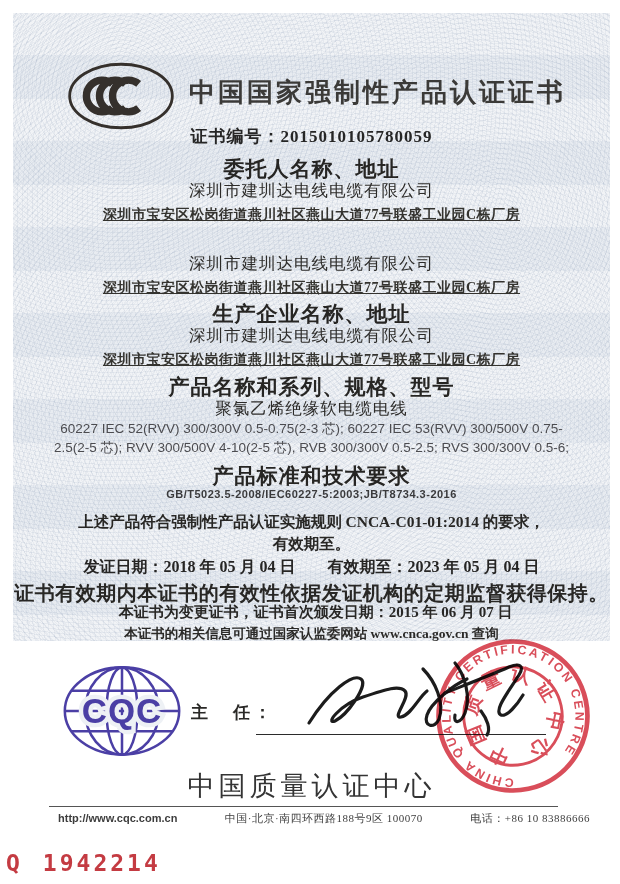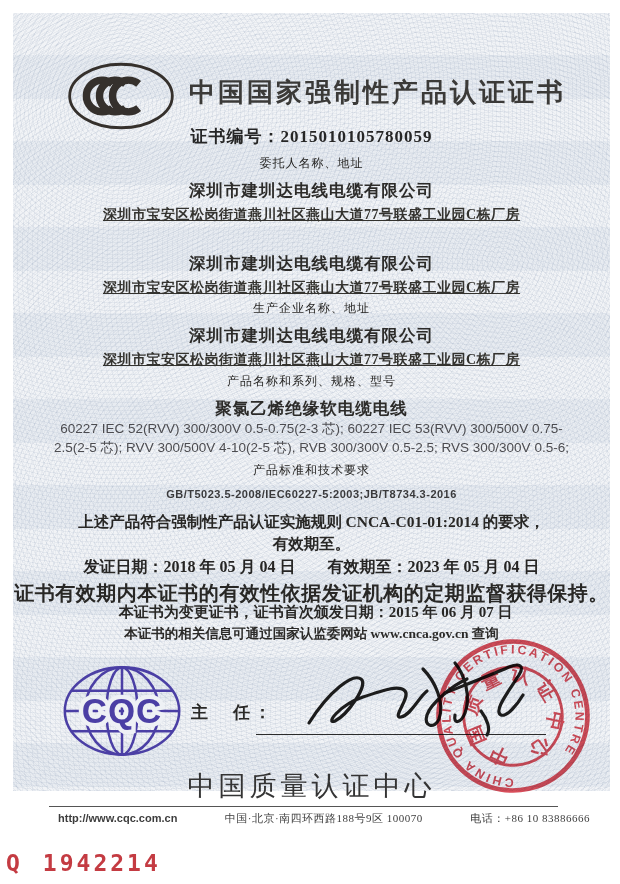--- a/index.html
+++ b/index.html
@@ -2,38 +2,38 @@
 <html><head>
 <meta charset="utf-8">
 <style>
   html,body{margin:0;padding:0;}
   body{
     width:620px;height:884px;position:relative;background:#ffffff;
     font-family:"Liberation Serif","DejaVu Serif",serif;
     color:#2e2d2b;overflow:hidden;
   }
   .paper{
-    position:absolute;left:13px;top:13px;width:597px;height:778px;
+    position:absolute;left:13px;top:13px;width:597px;height:628px;
     background-color:#edf0f4;
     background-image:
       repeating-radial-gradient(circle at 18% 12%, rgba(120,140,170,0.10) 0 1px, rgba(0,0,0,0) 1px 4px),
       repeating-radial-gradient(circle at 82% 32%, rgba(120,140,170,0.09) 0 1px, rgba(0,0,0,0) 1px 5px),
       repeating-radial-gradient(circle at 45% 65%, rgba(120,140,170,0.08) 0 1px, rgba(0,0,0,0) 1px 4px),
       repeating-radial-gradient(circle at 70% 90%, rgba(120,140,170,0.09) 0 1px, rgba(0,0,0,0) 1px 5px),
       repeating-linear-gradient(180deg, rgba(255,255,255,0.22) 0 42px, rgba(196,206,220,0.14) 42px 86px);
   }
   .abs{position:absolute;left:0;right:0;text-align:center;}
   .title{
     top:62px;left:150px;right:18px;
     font-family:"Liberation Sans","DejaVu Sans",sans-serif;
     font-size:26px;font-weight:700;letter-spacing:3px;color:#3b3a38;
   }
   .certno{top:112px;font-size:17px;font-weight:700;letter-spacing:1px;color:#262626;}
-  .sec-head{font-size:12px;font-weight:400;letter-spacing:1px;color:#262523;}
-  .sec-name{font-size:16.5px;font-weight:700;letter-spacing:1px;color:#2c2b29;}
+  .sec-head{font-size:21px;font-weight:700;letter-spacing:1px;color:#262523;}
+  .sec-name{font-size:16.5px;font-weight:400;letter-spacing:1px;color:#2c2b29;}
   .sec-addr{font-size:14px;font-weight:600;letter-spacing:0.5px;color:#34332f;text-decoration:underline;}
   .models{
     top:407px;left:30px;right:30px;
     font-family:"Liberation Sans","DejaVu Sans",sans-serif;
     font-size:13.5px;font-weight:500;color:#4c4c50;line-height:1.4;
   }
   .standard-val{
     top:475px;font-family:"Liberation Sans","DejaVu Sans",sans-serif;
     font-size:11px;font-weight:600;color:#3a3a3c;letter-spacing:0.5px;
   }

